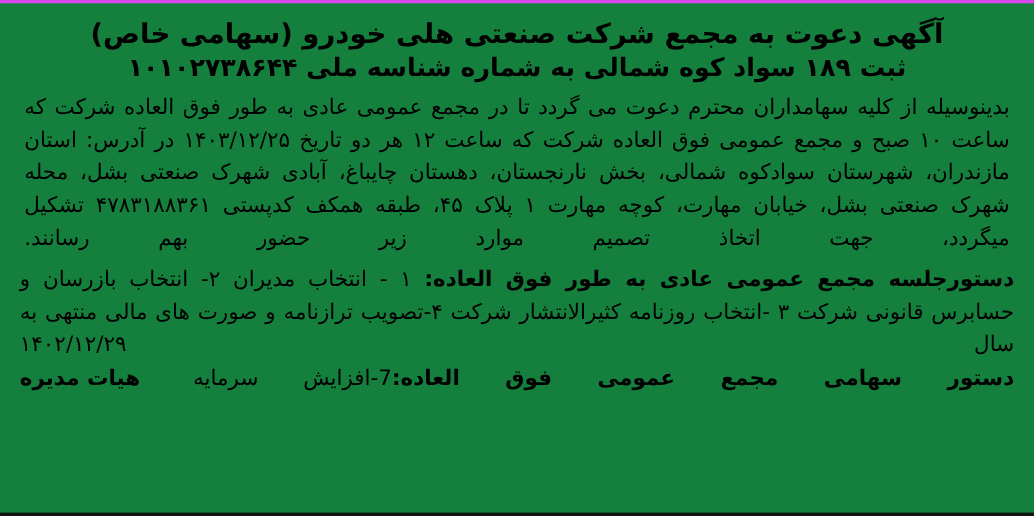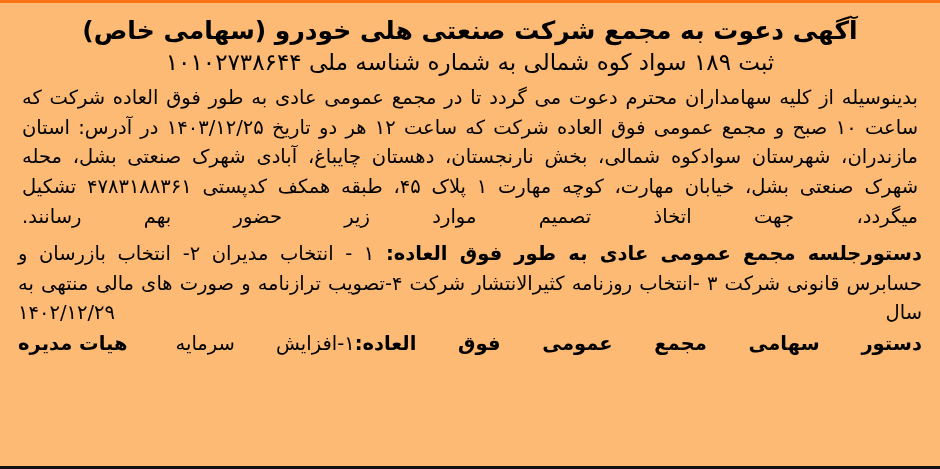--- a/index.html
+++ b/index.html
@@ -12,42 +12,42 @@
     background: #ffffff;
     font-family: "DejaVu Sans", "Liberation Sans", sans-serif;
     color: #000000;
     overflow: hidden;
   }
   .page {
     position: relative;
     width: 940px;
     height: 469px;
     box-sizing: border-box;
-    background: #fdba74;
-    border-top: 3px solid #f97316;
+    background: #15803d;
+    border-top: 3px solid #d946ef;
     border-bottom: 3px solid #111;
     padding: 10px 18px 8px 18px;
   }
   .notice {
     direction: rtl;
     text-align: justify;
     text-align-last: justify;
   }
   .headline {
     font-size: 25px;
     font-weight: bold;
     text-align: center;
     text-align-last: center;
     line-height: 1.25;
     letter-spacing: 0px;
     margin: 2px 0 2px 0;
   }
   .subheadline {
     font-size: 23px;
-    font-weight: normal;
+    font-weight: bold;
     text-align: left;
     text-align-last: center;
     line-height: 1.25;
     margin: 0 0 6px 0;
   }
   .body-text {
     font-size: 19.5px;
     line-height: 1.52;
     text-align: justify;
     text-align-last: justify;
@@ -105,18 +105,18 @@
     <div class="para-spacer"></div>
 
     <div class="agenda">
       <span class="strong">دستورجلسه مجمع عمومی عادی به طور فوق العاده:</span>
       <span class="last-agenda-normal">۱ -  انتخاب مدیران ۲- انتخاب بازرسان و حسابرس قانونی شرکت  ۳ -انتخاب روزنامه کثیرالانتشار شرکت  ۴-تصویب ترازنامه و صورت های مالی منتهی به سال ۱۴۰۲/۱۲/۲۹</span>
     </div>
 
     <div class="footer-row">
       <div class="footer-sign">هیات مدیره</div>
       <div class="footer-line">
-        <span class="strong">دستور سهامی مجمع عمومی فوق العاده:</span><span class="last-agenda-normal">۱-افزایش سرمایه</span>
+        <span class="strong">دستور سهامی مجمع عمومی فوق العاده:</span><span class="last-agenda-normal">7-افزایش سرمایه</span>
       </div>
     </div>
 
   </div>
 </div>
 
 </body></html>

